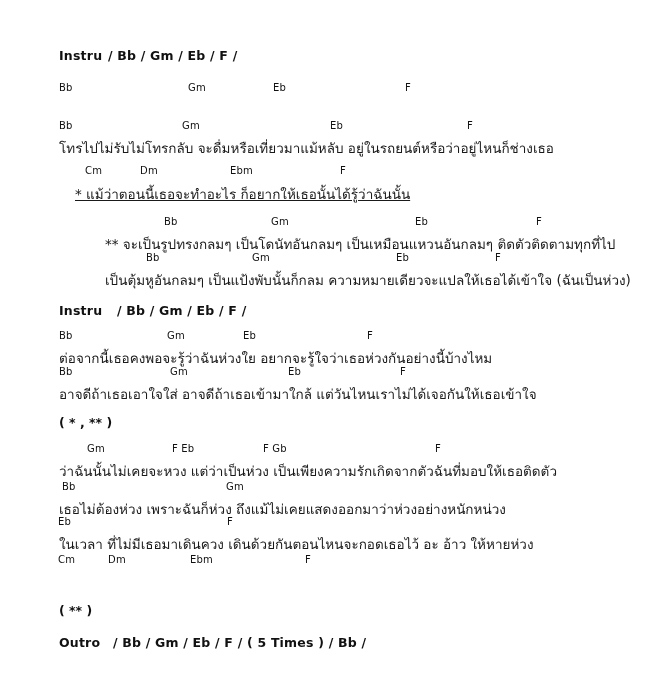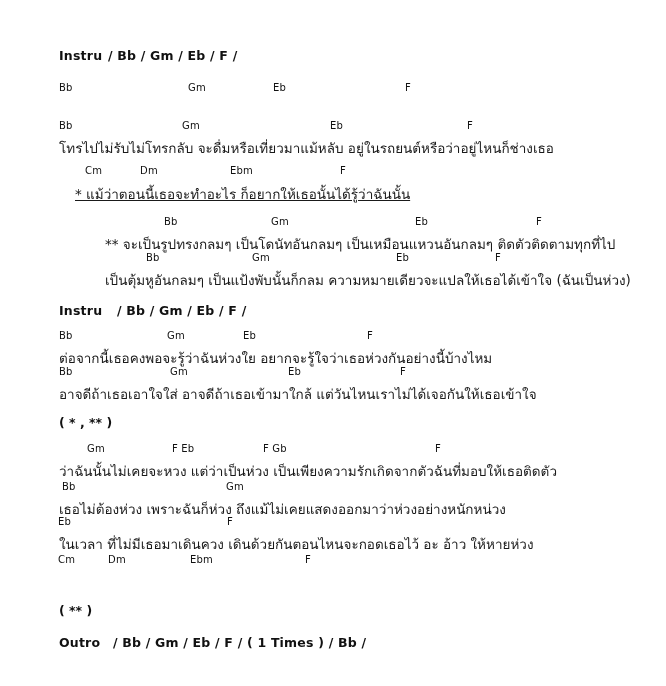--- a/index.html
+++ b/index.html
@@ -224,16 +224,16 @@
       <span class="chord" style="left:305px;">F</span>
     </div>
   </div>
 
   <div class="block" style="top:603px;">
     <div class="marker" style="left:59px;">( ** )</div>
   </div>
 
   <div class="block" style="top:635px;">
     <div class="section-head" style="left:59px; top:0;">Outro</div>
-    <div class="section-head" style="left:113px; top:0;">/ Bb / Gm / Eb / F /  ( 1 Times )  / Bb /</div>
+    <div class="section-head" style="left:113px; top:0;">/ Bb / Gm / Eb / F /  ( 5 Times )  / Bb /</div>
   </div>
 
 </div>
 
 </body></html>

